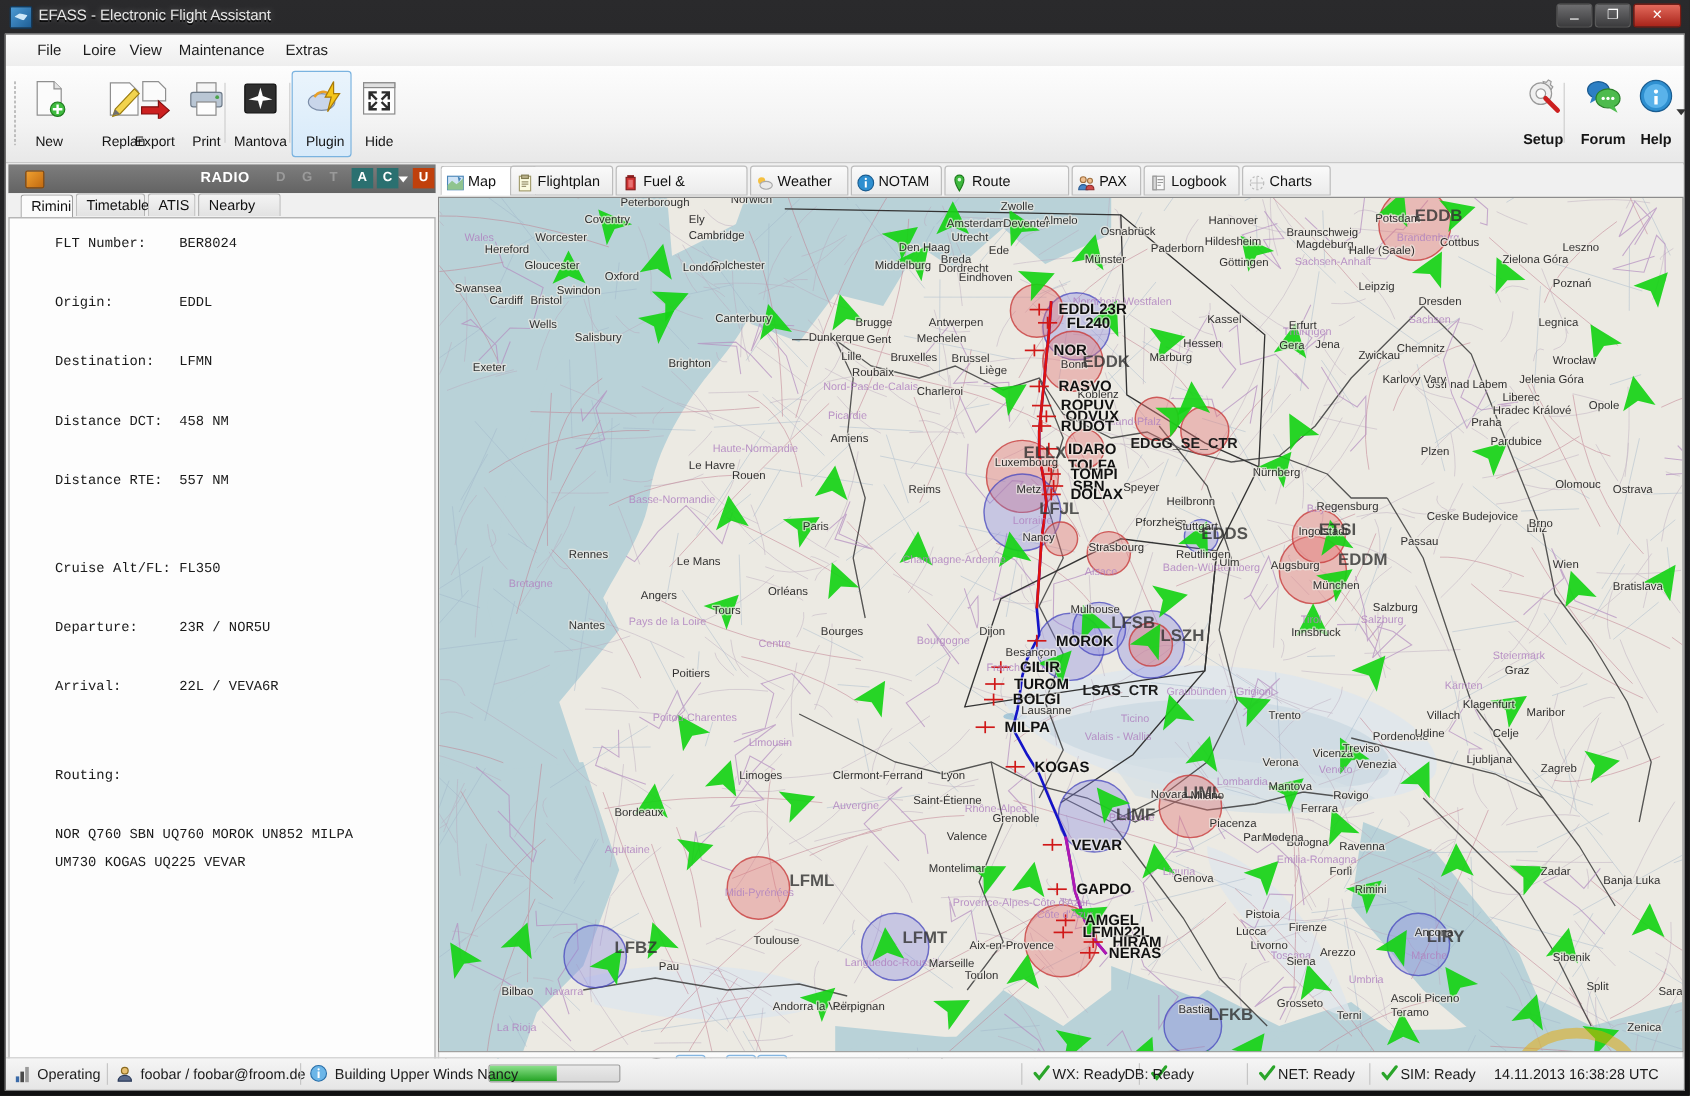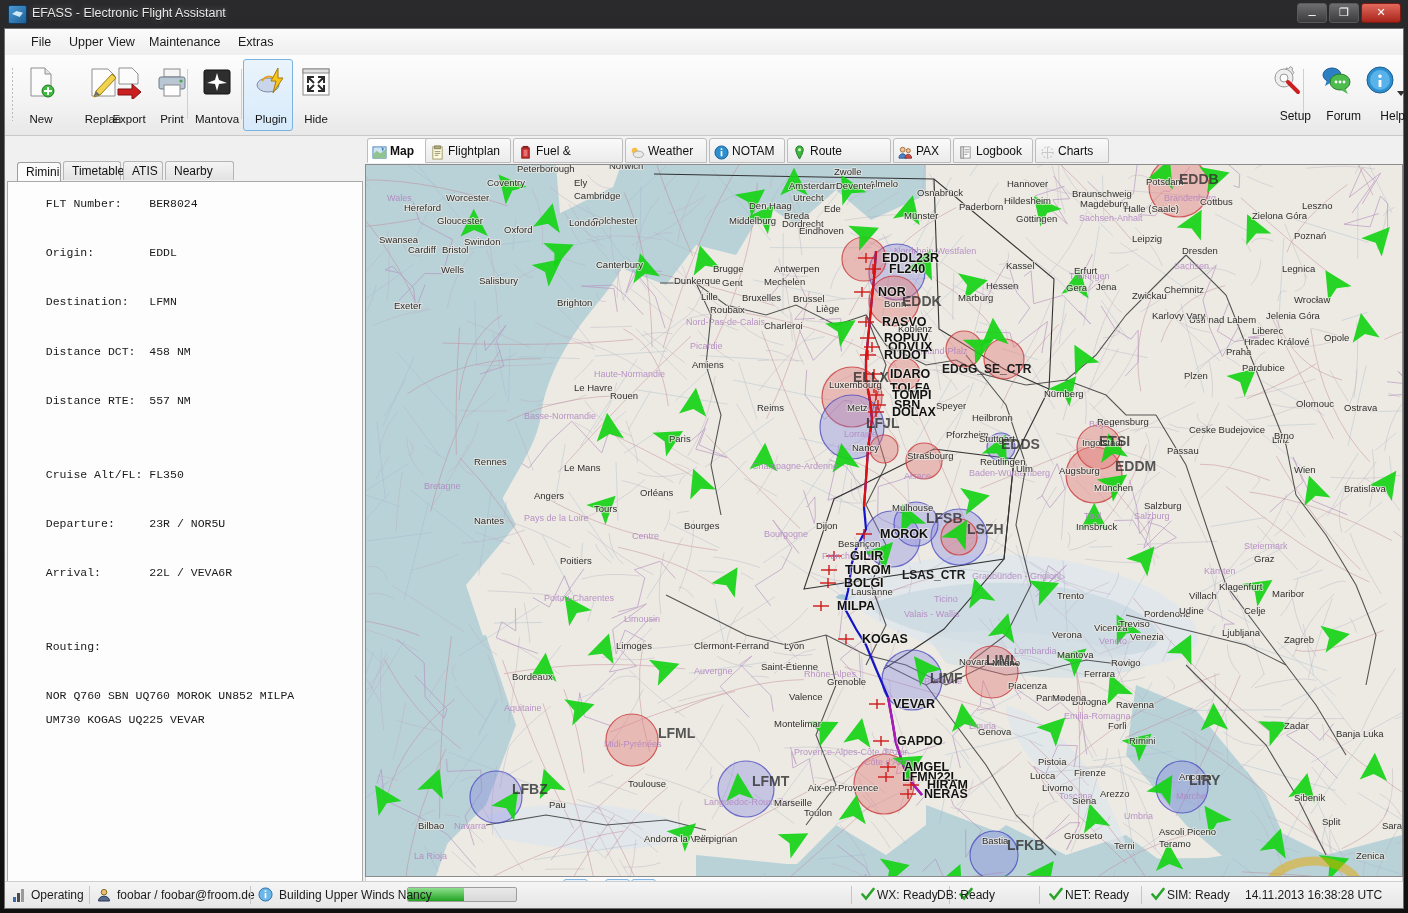--- a/index.html
+++ b/index.html
@@ -43,21 +43,21 @@
   .tb-btn{position:absolute;top:6px;width:52px;height:66px;text-align:center;cursor:default;}
   .tb-btn .lbl{position:absolute;left:0;right:0;bottom:2px;font-size:11.5px;color:#141414;}
   .tb-ico{position:absolute;left:50%;top:4px;transform:translateX(-50%);width:34px;height:34px;}
   .tb-sep{position:absolute;top:14px;width:1px;height:50px;background:#cfcfcf;}
   #plugin-sel{position:absolute;top:4px;width:48px;height:70px;border:1px solid #7ab3e0;
     border-radius:3px;background:linear-gradient(180deg,#eaf4fc,#d7eafa);}
   .grip{position:absolute;top:12px;width:3px;height:54px;
     background-image:radial-gradient(#bbb 40%,transparent 41%);background-size:3px 4px;}
 
   
-  .tb-right{position:absolute;top:8px;width:50px;height:60px;text-align:right;}
+  .tb-right{position:absolute;top:8px;width:50px;height:60px;text-align:center;font-weight:bold;}
   .tb-right .lbl{position:absolute;left:0;right:0;bottom:0;font-size:12px;color:#141414;}
 
   
   #leftpanel{position:absolute;left:2px;top:108px;width:356px;height:766px;}
   #radiobar{position:absolute;left:0;top:0;width:356px;height:24px;
     background:linear-gradient(180deg,#7d7d7d,#636363);}
   #radio-label{position:absolute;left:160px;top:4px;color:#fff;font-size:12px;font-weight:bold;
     letter-spacing:.5px;}
   .radio-pill{position:absolute;top:3px;width:18px;height:17px;text-align:center;
     font-size:11px;font-weight:bold;line-height:17px;color:#fff;}
@@ -129,21 +129,21 @@
       </div>
     <div class="wbtn" id="btn-close">
         <span>✕</span>
       </div>
   </div>
 
   <div id="client">
 
     <div id="menubar">
         <div class="menu-item" style="left: 20px;">File</div>
-        <div class="menu-item" style="left: 58px;">Upper</div>
+        <div class="menu-item" style="left: 58px;">Loire</div>
         <div class="menu-item" style="left: 97px;">View</div>
         <div class="menu-item" style="left: 138px;">Maintenance</div>
         <div class="menu-item" style="left: 227px;">Extras</div>
       </div>
 
     <div id="ribbon">
       <div class="grip" style="left:6px"></div>
       <div class="tb-sep" style="left:182px"></div>
       <div class="tb-sep" style="left:236px"></div>
       <div class="tb-sep" style="left:1298px"></div>
@@ -230,20 +230,31 @@
               <circle cx="17" cy="17" r="13" fill="#2e8fd0" stroke="#1a5d91"></circle>
               <circle cx="17" cy="17" r="10" fill="#59b2ea"></circle>
               <path d="M17 11.5a1.8 1.8 0 100 3.6 1.8 1.8 0 000-3.6zM15.6 17h2.8v7h-2.8z" fill="#fff"></path>
             </svg></div>
           <div class="lbl">Help</div>
         </div>
         <div style="position: absolute; left: 1392px; top: 36px; width: 0px; height: 0px; border-left: 4px solid transparent; border-right: 4px solid transparent; border-top: 5px solid rgb(51, 51, 51);"></div>
       </div>
 
     <div id="leftpanel">
+      <div id="radiobar">
+        <div id="radio-ico"></div>
+        <div id="radio-label">RADIO</div>
+      <div class="radio-pill" style="left: 218px; background: transparent; color: rgb(154, 154, 154);">D</div>
+          <div class="radio-pill" style="left: 240px; background: transparent; color: rgb(154, 154, 154);">G</div>
+          <div class="radio-pill" style="left: 262px; background: transparent; color: rgb(154, 154, 154);">T</div>
+          <div class="radio-pill" style="left: 286px; background: rgb(42, 112, 112); color: rgb(255, 255, 255);">A</div>
+          <div class="radio-pill" style="left: 307px; background: rgb(42, 112, 112); color: rgb(255, 255, 255);">C</div>
+          <div class="radio-pill" style="left: 337px; background: rgb(192, 64, 12); color: rgb(255, 255, 255);">U</div>
+          <div style="position: absolute; left: 325px; top: 10px; width: 0px; height: 0px; border-left: 4px solid transparent; border-right: 4px solid transparent; border-top: 5px solid rgb(255, 255, 255);"></div>
+        </div>
       <div id="tabrow">
           <div class="ltab active" style="left: 10px; width: 44px; top: 1px; height: 19px;">Rimini</div>
           <div class="ltab" style="left: 56px; width: 58px;">Timetable</div>
           <div class="ltab" style="left: 116px; width: 40px;">ATIS</div>
           <div class="ltab" style="left: 158px; width: 69px;">Nearby ATC</div>
         </div>
       <div id="flightbox">
         <div id="flighttext">  FLT Number:    BER8024
 
   Origin:        EDDL
@@ -282,21 +293,21 @@
 
   METAR Destination:
 
   LFMN 141600Z 23004KT 210V270 9999
   FEW033 SCT230 17/08 Q1010 NOSIG</div>
       </div>
     </div>
 
     <div id="rightarea">
       <div id="maptabs">
-          <div class="mtab active" style="left: 2px; width: 80px; font-weight: bold;"><span class="ti"><svg viewBox="0 0 16 16" width="15" height="15">
+          <div class="mtab active" style="left: 2px; width: 80px;"><span class="ti"><svg viewBox="0 0 16 16" width="15" height="15">
                 <rect x="1" y="2" width="14" height="12" fill="#cfe3f5" stroke="#4a86b8"></rect>
                 <path d="M1 10l4-4 4 3 6-5v10H1z" fill="#8fc48f"></path>
                 <path d="M10 2l3 2-2 3z" fill="#4a86b8"></path>
               </svg></span><span>Map</span></div>
           <div class="mtab" style="left: 60px; width: 86px;"><span class="ti"><svg viewBox="0 0 16 16" width="15" height="15">
                 <rect x="3" y="2" width="10" height="13" fill="#fbfbdf" stroke="#a09a6a"></rect>
                 <rect x="5" y="1" width="6" height="3" fill="#b8b08a" stroke="#807a50"></rect>
                 <path d="M5 7h6M5 9h6M5 11h4" stroke="#9a9470"></path>
               </svg></span><span>Flightplan</span></div>
           <div class="mtab" style="left: 148px; width: 110px;"><span class="ti"><svg viewBox="0 0 16 16" width="15" height="15">

